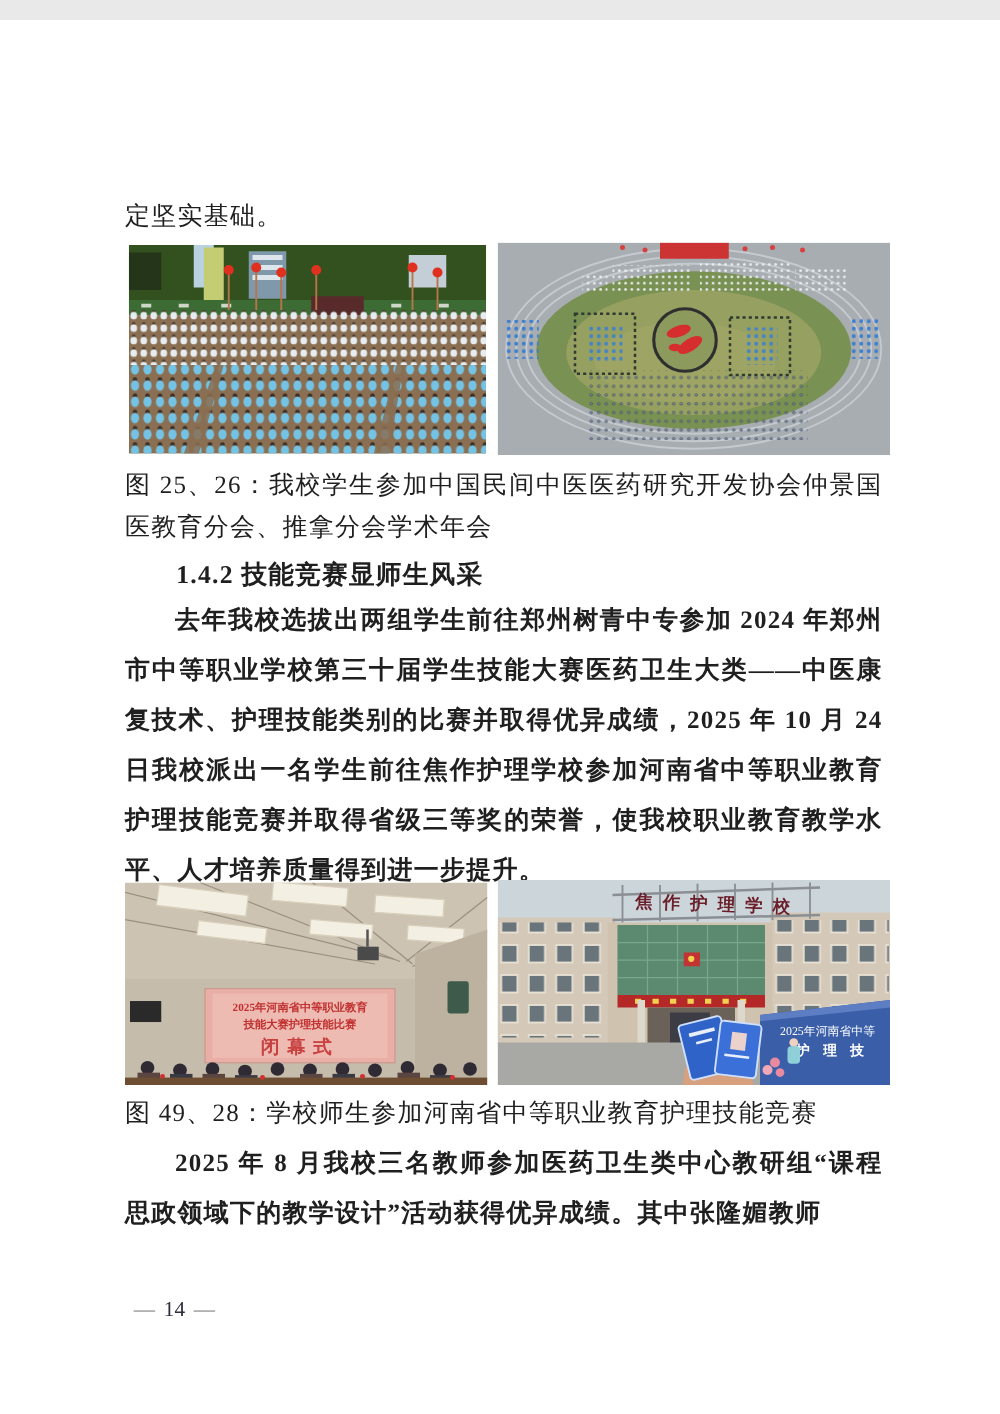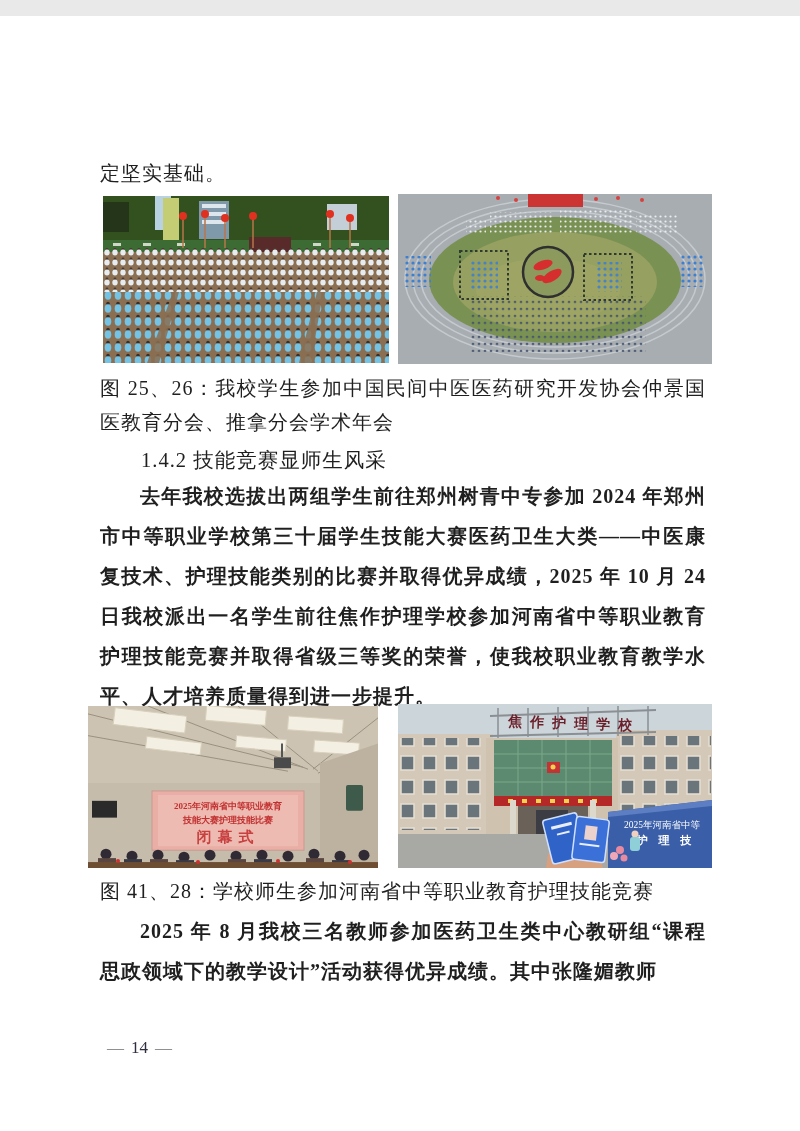--- a/index.html
+++ b/index.html
@@ -11,29 +11,29 @@
     font-family:"Liberation Serif","DejaVu Serif",serif;
     color:#1f1f1f;
     overflow:hidden;
     padding-left:44px;
   }
   .tblock{position:absolute;left:100px;width:606px;font-size:20px;letter-spacing:1px;}
   .intro{top:140px;line-height:34px;}
   .caption{line-height:34px;text-align:justify;}
   .cap1{top:355px;}
   .cap2{top:858px;}
-  .heading{top:427px;line-height:34px;font-weight:normal;text-indent:2em;font-size:20.5px;}
+  .heading{top:427px;line-height:34px;font-weight:bold;text-indent:2em;font-size:20.5px;}
   .para{line-height:40px;text-align:justify;text-indent:2em;font-weight:bold;}
   .para1{top:460px;}
   .para2{top:895px;}
   .fig{position:absolute;overflow:hidden;}
   .fig svg{display:block;width:100%;height:100%;}
   .figA{left:103px;top:180px;width:286px;height:167px;}
   .figB{left:398px;top:178px;width:314px;height:170px;}
-  .figC{left:88px;top:690px;width:290px;height:162px;}
+  .figC{left:100px;top:690px;width:290px;height:162px;}
   .figD{left:398px;top:688px;width:314px;height:164px;}
   .footer{position:absolute;left:100px;top:1022px;font-size:17px;letter-spacing:0;color:#2e2e3e;text-align:right;}
   .footer .dash{color:#7e7e7e;padding:0 7px;}
 </style>
 </head>
 <body>
 
 <div class="page">
 
   <div class="tblock intro">定坚实基础。</div>
@@ -287,21 +287,21 @@
         </g>
         <g transform="rotate(7 192 136)">
           <rect x="176" y="114" width="33" height="43" rx="3" fill="#3a70d8" stroke="#cfe0ff" stroke-width="1.5"></rect>
           <rect x="186" y="122" width="12" height="14" fill="#ecd2cc"></rect>
             <rect x="182" y="140" width="20" height="2" fill="#e8eefc"></rect>
         </g>
       </g>
     </svg>
   </div>
 
-  <div class="tblock caption cap2">图 41、28：学校师生参加河南省中等职业教育护理技能竞赛</div>
+  <div class="tblock caption cap2">图 49、28：学校师生参加河南省中等职业教育护理技能竞赛</div>
 
   <div class="tblock para para2">2025 年 8 月我校三名教师参加医药卫生类中心教研组“课程思政领域下的教学设计”活动获得优异成绩。其中张隆媚教师</div>
 
   <div class="footer">
     <span class="dash">—</span><span>14</span><span class="dash">—</span>
   </div>
 
 </div>
 
 </body></html>

